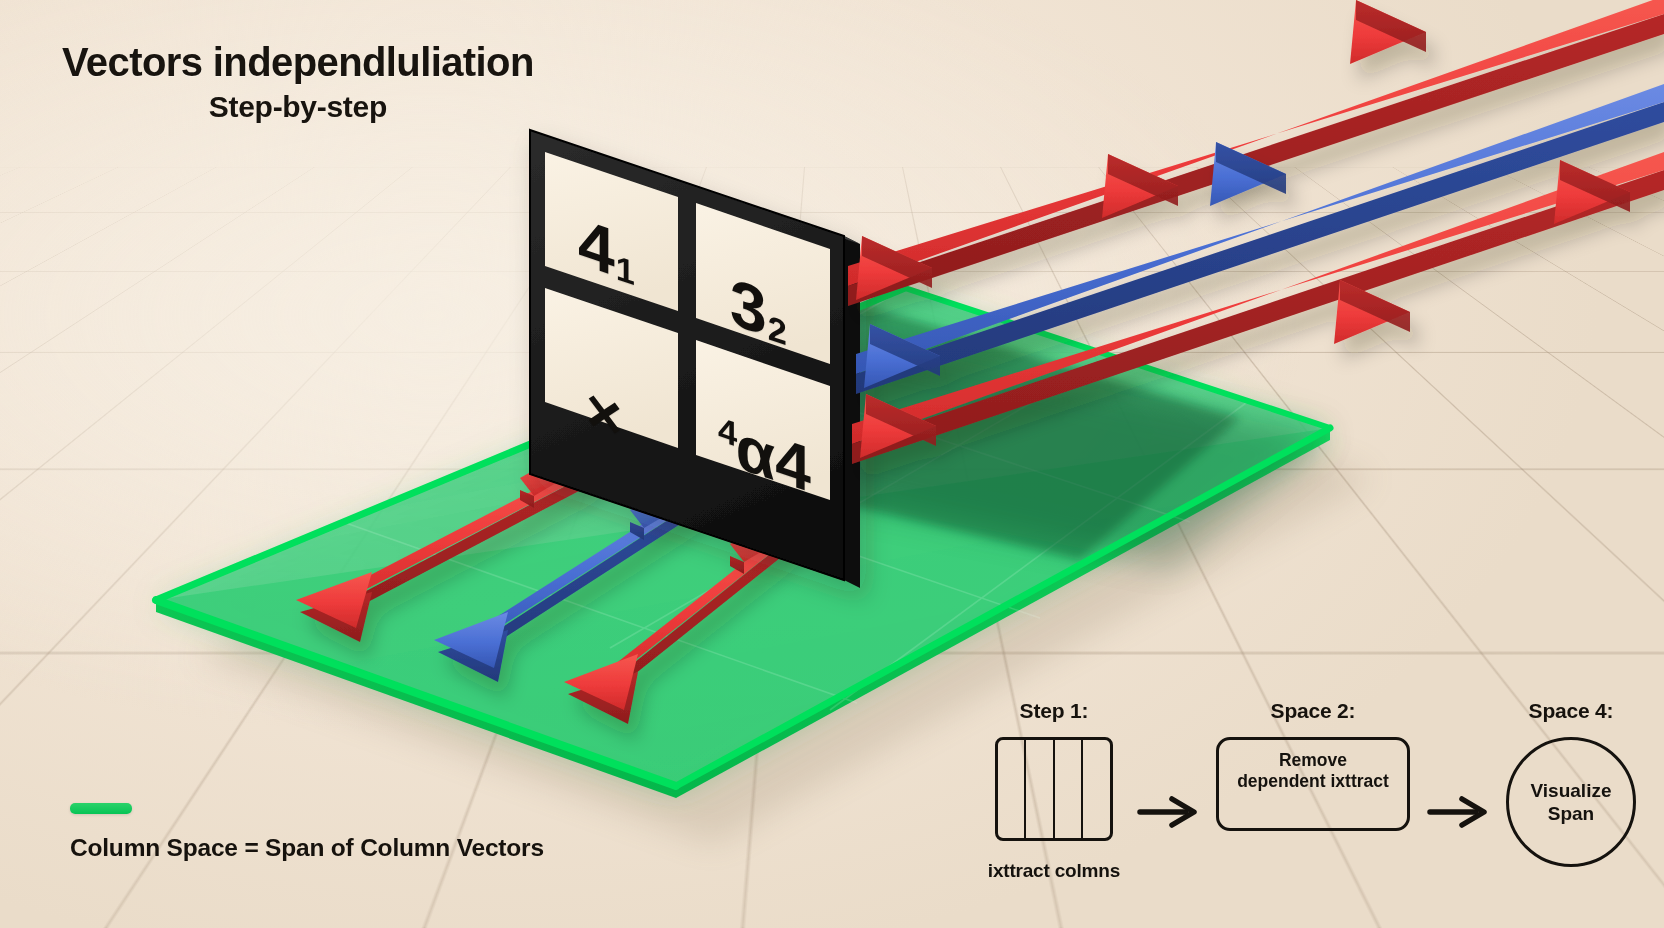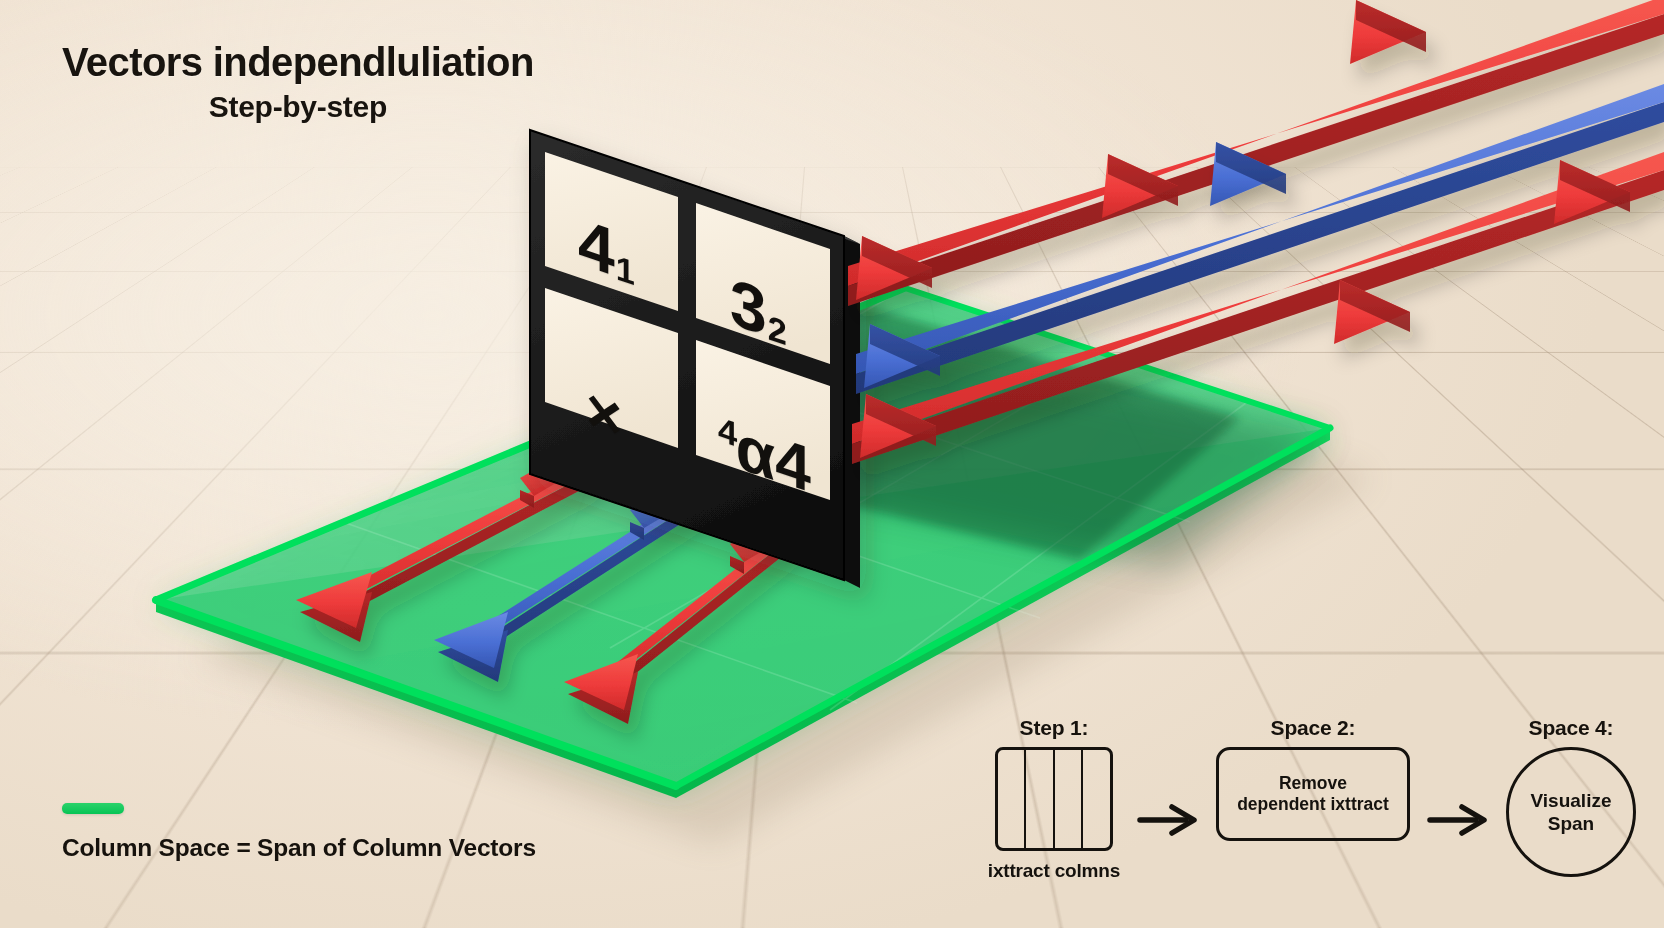--- a/index.html
+++ b/index.html
@@ -69,63 +69,63 @@
     color: #12100d;
     font-weight: 700;
     white-space: nowrap;
     transform-origin: 50% 50%;
     text-shadow: 0 1px 1px rgba(0,0,0,.10);
   }
   .cell-text .sub { font-size: .52em; vertical-align: -0.10em; margin-left: .03em; }
   .cell-text .sup { font-size: .54em; vertical-align: .62em; margin-right: -.04em; }
 
   
-  .legend { position: absolute; left: 62px; bottom: 66px; }
+  .legend { position: absolute; left: 70px; bottom: 66px; }
   .legend-swatch {
     width: 62px; height: 11px; border-radius: 5px;
     background: linear-gradient(180deg,#2ad26a 0%, #07c455 100%);
     box-shadow: 0 1px 3px rgba(0,0,0,.12);
   }
   .legend-label {
     margin-top: 20px;
     font-size: 24.5px; font-weight: 700; color: #16120d;
     letter-spacing: -.2px;
   }
 
   
   .flow {
     position: absolute; right: 28px; bottom: 46px;
     display: flex; align-items: flex-start; gap: 0px;
   }
   .flow-step { display: flex; flex-direction: column; align-items: center; }
   .step-title {
     font-size: 21px; font-weight: 700; color: #16120d;
-    margin-bottom: 7px; letter-spacing: -.2px; white-space: nowrap;
+    margin-bottom: 14px; letter-spacing: -.2px; white-space: nowrap;
   }
   .step-body { display: flex; align-items: center; justify-content: center; }
 
   .cols-icon {
     width: 112px; height: 98px;
     border: 3.2px solid #15120e; border-radius: 8px;
     display: flex; background: transparent;
     overflow: hidden;
   }
   .cols-icon i {
     flex: 1; border-right: 2.4px solid #15120e; display: block;
   }
   .cols-icon i:last-child { border-right: none; }
   .step-caption {
-    margin-top: 9px; font-size: 19px; font-weight: 700; color: #15120e;
+    margin-top: 19px; font-size: 19px; font-weight: 700; color: #15120e;
     letter-spacing: -.2px; white-space: nowrap;
   }
 
   .remove-box {
     width: 172px; min-height: 68px;
     border: 3.2px solid #15120e; border-radius: 14px;
-    display: flex; align-items: center; justify-content: center;
+    display: flex; align-items: flex-start; justify-content: center;
     text-align: center; padding: 10px 8px;
     font-size: 17.5px; font-weight: 700; color: #15120e; line-height: 1.22;
   }
 
   .span-circle {
     width: 124px; height: 124px;
     border: 3.4px solid #15120e; border-radius: 50%;
     display: flex; align-items: center; justify-content: center;
     text-align: center;
     font-size: 19px; font-weight: 700; color: #15120e; line-height: 1.22;

